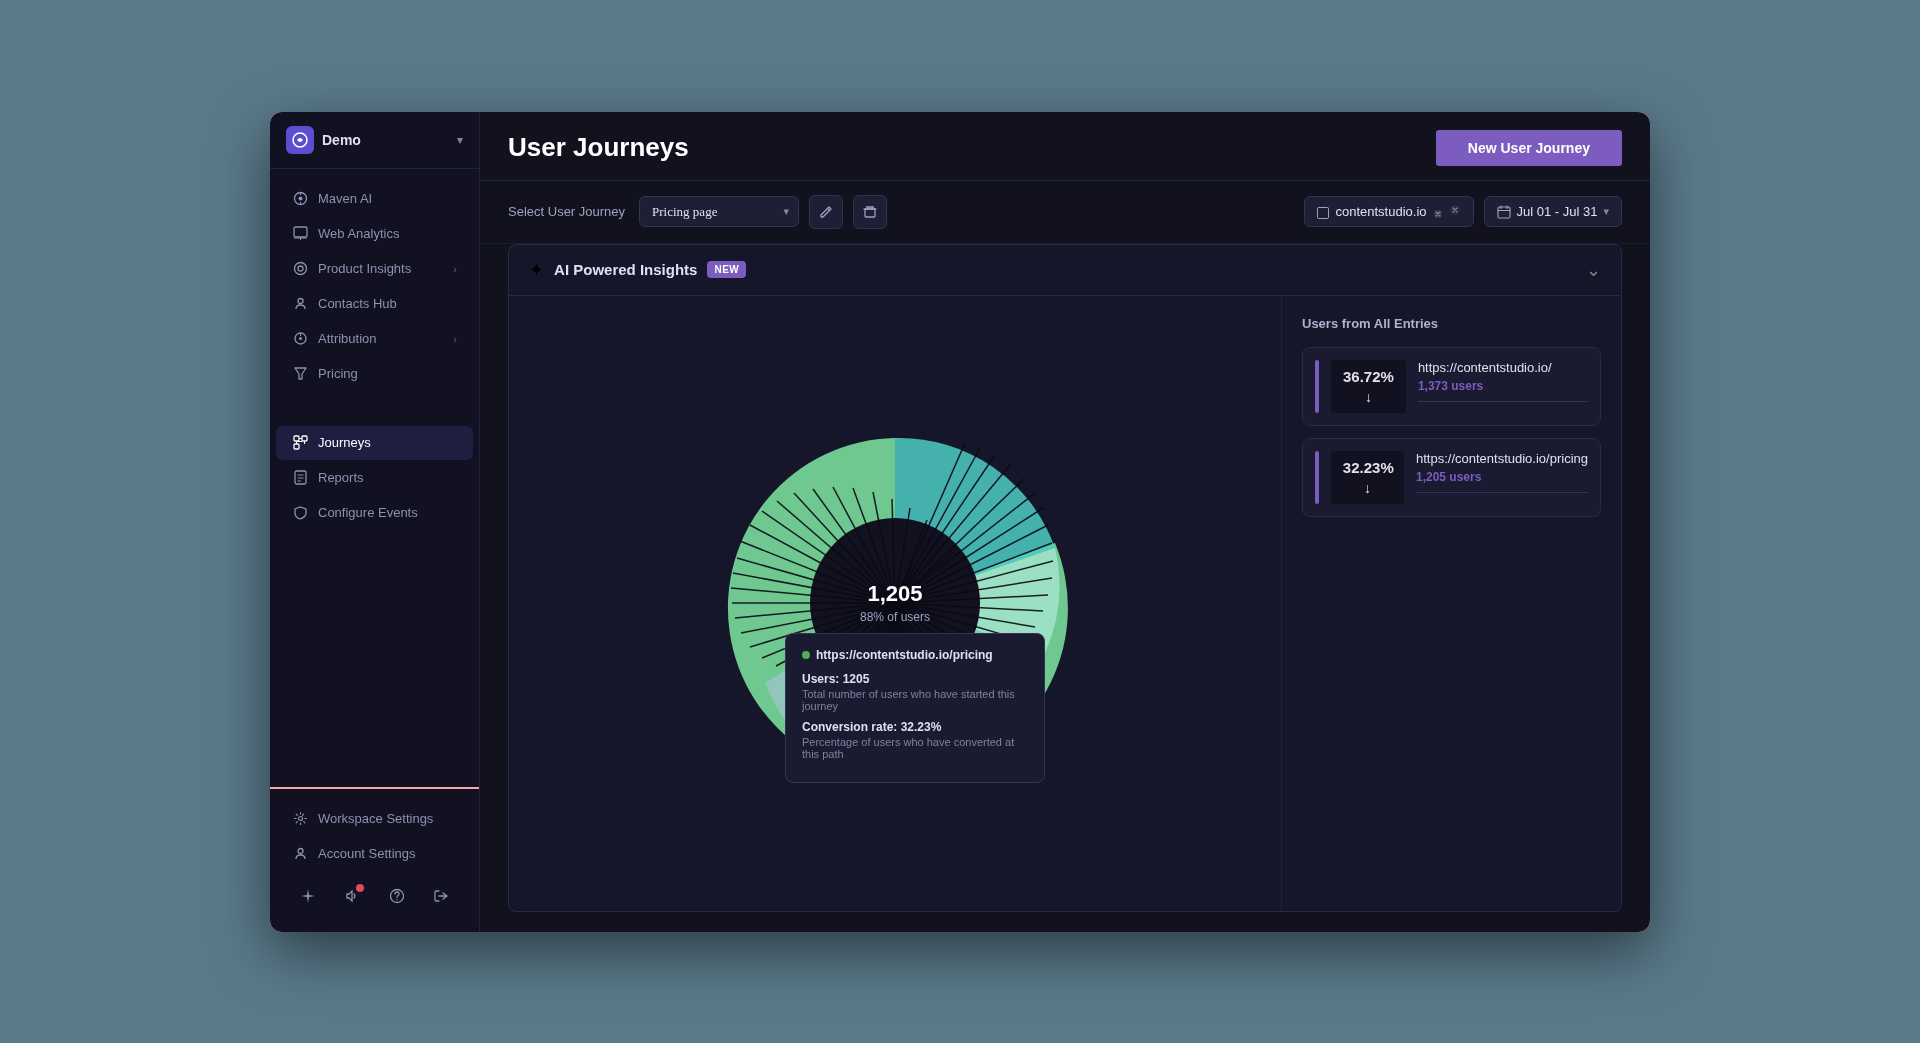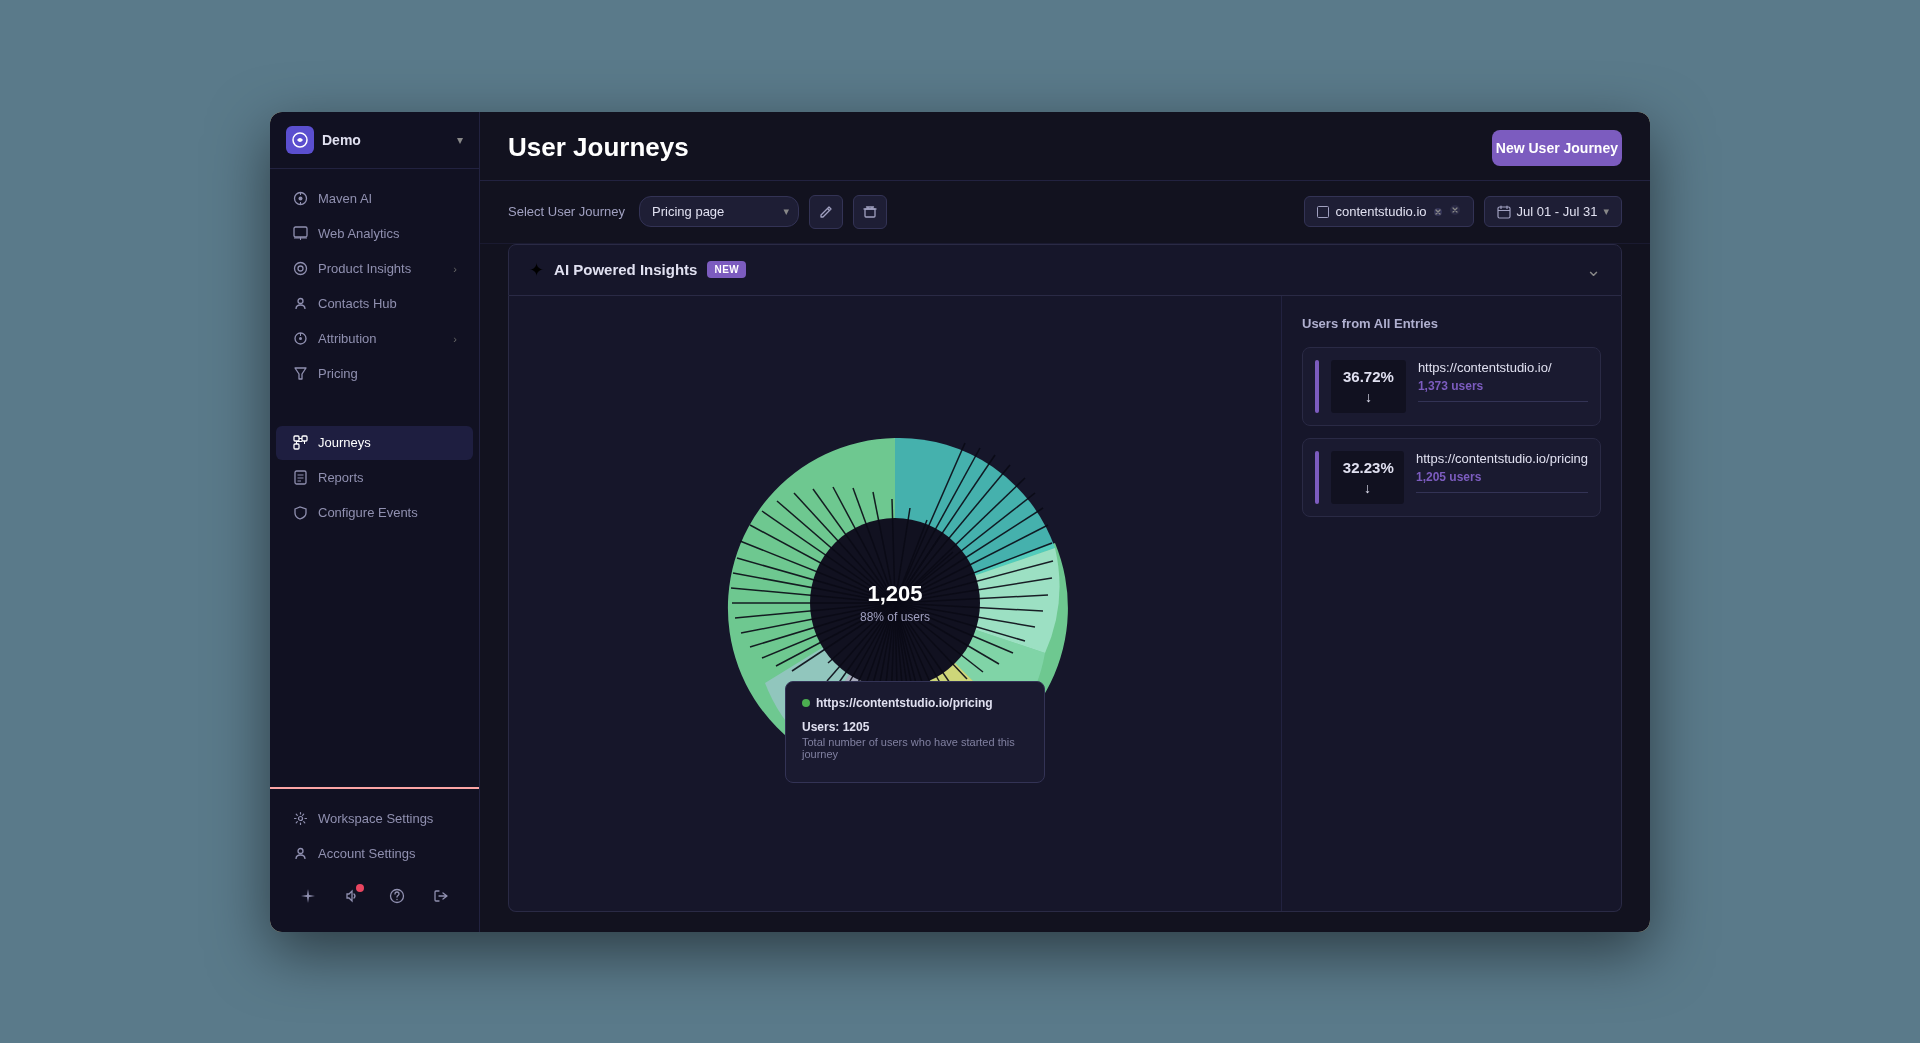--- a/index.html
+++ b/index.html
@@ -142,22 +142,22 @@
     }
     .page-title {
       font-size: 26px;
       font-weight: 700;
       color: #ffffff;
     }
     .new-journey-btn {
       background: #7c5cbf;
       color: #fff;
       border: none;
-      border-radius: 8px;
-      padding: 10px 4px;
+      border-radius: 3px;
+      padding: 10px 32px;
       font-size: 14px;
       font-weight: 600;
       cursor: pointer;
       white-space: nowrap;
     }
     .main-toolbar {
       display: flex;
       align-items: center;
       justify-content: space-between;
       padding: 14px 28px;
@@ -169,27 +169,28 @@
       gap: 10px;
     }
     .toolbar-label {
       color: #a0a0c0;
       font-size: 13px;
       margin-right: 4px;
     }
     .journey-select {
       background: #1e1e35;
       border: 1px solid #333355;
-      border-radius: 12px;
+      border-radius: 6px;
       color: #e0e0f0;
       font-size: 13px;
       padding: 7px 30px 7px 12px;
       cursor: pointer;
       appearance: none;
       min-width: 160px;
+      font-family: Liberation Serif, serif;
     }
     .select-wrapper {
       position: relative;
       display: flex;
       align-items: center;
     }
     .select-chevron {
       position: absolute;
       right: 10px;
       color: #888;
@@ -215,21 +216,21 @@
       gap: 10px;
     }
     .filter-pill {
       background: #1e1e35;
       border: 1px solid #333355;
       border-radius: 6px;
       color: #e0e0f0;
       font-size: 13px;
       padding: 7px 12px;
       display: flex;
-      align-items: center;
+      align-items: flex-end;
       gap: 6px;
       cursor: pointer;
     }
     .filter-pill .close-x {
       color: #888;
       font-size: 12px;
       cursor: pointer;
     }
     .date-picker {
       background: #1e1e35;
@@ -754,20 +755,24 @@
           
           <div class="chart-tooltip">
             <div class="tooltip-header">
               <div class="tooltip-dot"></div>
               <span class="tooltip-url">https://contentstudio.io/pricing</span>
             </div>
             <div class="tooltip-row">
               <div class="tooltip-key">Users: 1205</div>
               <div class="tooltip-val-desc">Total number of users who have started this journey</div>
             </div>
+            <div class="tooltip-row">
+              <div class="tooltip-key">Conversion rate: 32.23%</div>
+              <div class="tooltip-val-desc">Percentage of users who have converted at this path</div>
+            </div>
           </div>
         </div>
       </div>
 
       <div class="chart-right">
         <div class="paths-title">Users from All Entries</div>
 
         <div class="path-card">
           <div style="width:4px;background:#7c5cbf;border-radius:2px;align-self:stretch;"></div>
           <div class="path-percent-block">

